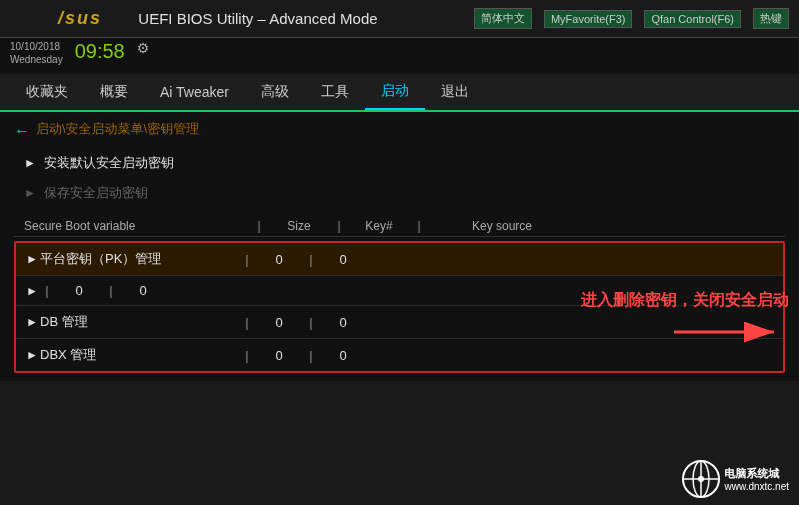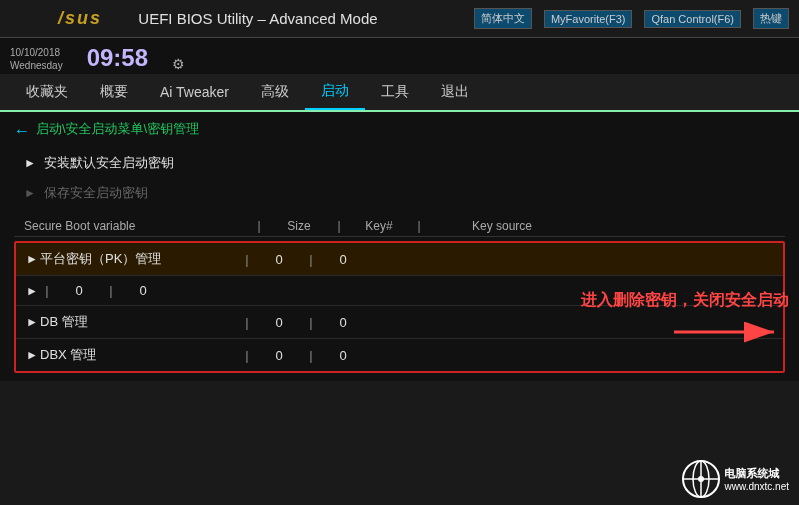--- a/index.html
+++ b/index.html
@@ -51,64 +51,64 @@
 
     .header-right span {
       cursor: pointer;
       white-space: nowrap;
     }
 
     
     .datetime-bar {
       background: #111;
       display: flex;
-      align-items: flex-end;
+      align-items: flex-start;
       padding: 2px 10px;
       height: 36px;
-      gap: 24px;
+      gap: 12px;
     }
 
     .date-text {
       color: #aaa;
       font-size: 10px;
       line-height: 1.3;
     }
 
     .time-text {
-      color: #c4b5fd;
-      font-size: 24px;
-      font-weight: bold;
+      color: #84cc16;
+      font-size: 20px;
+      font-weight: normal;
     }
 
     .gear-icon {
       color: #aaa;
       font-size: 14px;
     }
 
     .datetime-spacer { flex: 1; }
 
     .lang-btn, .myfav-btn, .qfan-btn, .hotkey-btn {
       color: #ccc;
       font-size: 11px;
       border: 1px solid #555;
-      background: #0c4a6e;
+      background: #14532d;
       padding: 2px 6px;
       cursor: pointer;
       white-space: nowrap;
     }
 
     
     .nav-tabs {
       background: #1e1e1e;
       display: flex;
       align-items: center;
       height: 38px;
       padding: 0 10px;
       gap: 0;
-      border-bottom: 2px solid #86efac;
+      border-bottom: 2px solid #22c55e;
     }
 
     .nav-tab {
       color: #ccc;
       font-size: 14px;
       padding: 0 16px;
       height: 100%;
       display: flex;
       align-items: center;
       cursor: pointer;
@@ -137,21 +137,21 @@
       gap: 6px;
     }
 
     .back-arrow {
       color: #00cfff;
       font-size: 16px;
       cursor: pointer;
     }
 
     .breadcrumb-text {
-      color: #22c55e;
+      color: #a16207;
       font-size: 13px;
     }
 
     
     .menu-item {
       display: flex;
       align-items: center;
       padding: 6px 10px;
       color: #e0e0e0;
       font-size: 13px;
@@ -305,22 +305,22 @@
   <span class="time-text">09:58</span>
   <span class="gear-icon">⚙</span>
   <div class="datetime-spacer"></div>
 </div>
 
 <div class="nav-tabs">
   <div class="nav-tab">收藏夹</div>
   <div class="nav-tab">概要</div>
   <div class="nav-tab">Ai Tweaker</div>
   <div class="nav-tab">高级</div>
+  <div class="nav-tab">工具</div>
   <div class="nav-tab active">启动</div>
-  <div class="nav-tab">工具</div>
   <div class="nav-tab">退出</div>
 </div>
 
 <div class="main-content">
 
   <div class="breadcrumb-row">
     <span class="back-arrow">←</span>
     <span class="breadcrumb-text">启动\安全启动菜单\密钥管理</span>
   </div>
 

